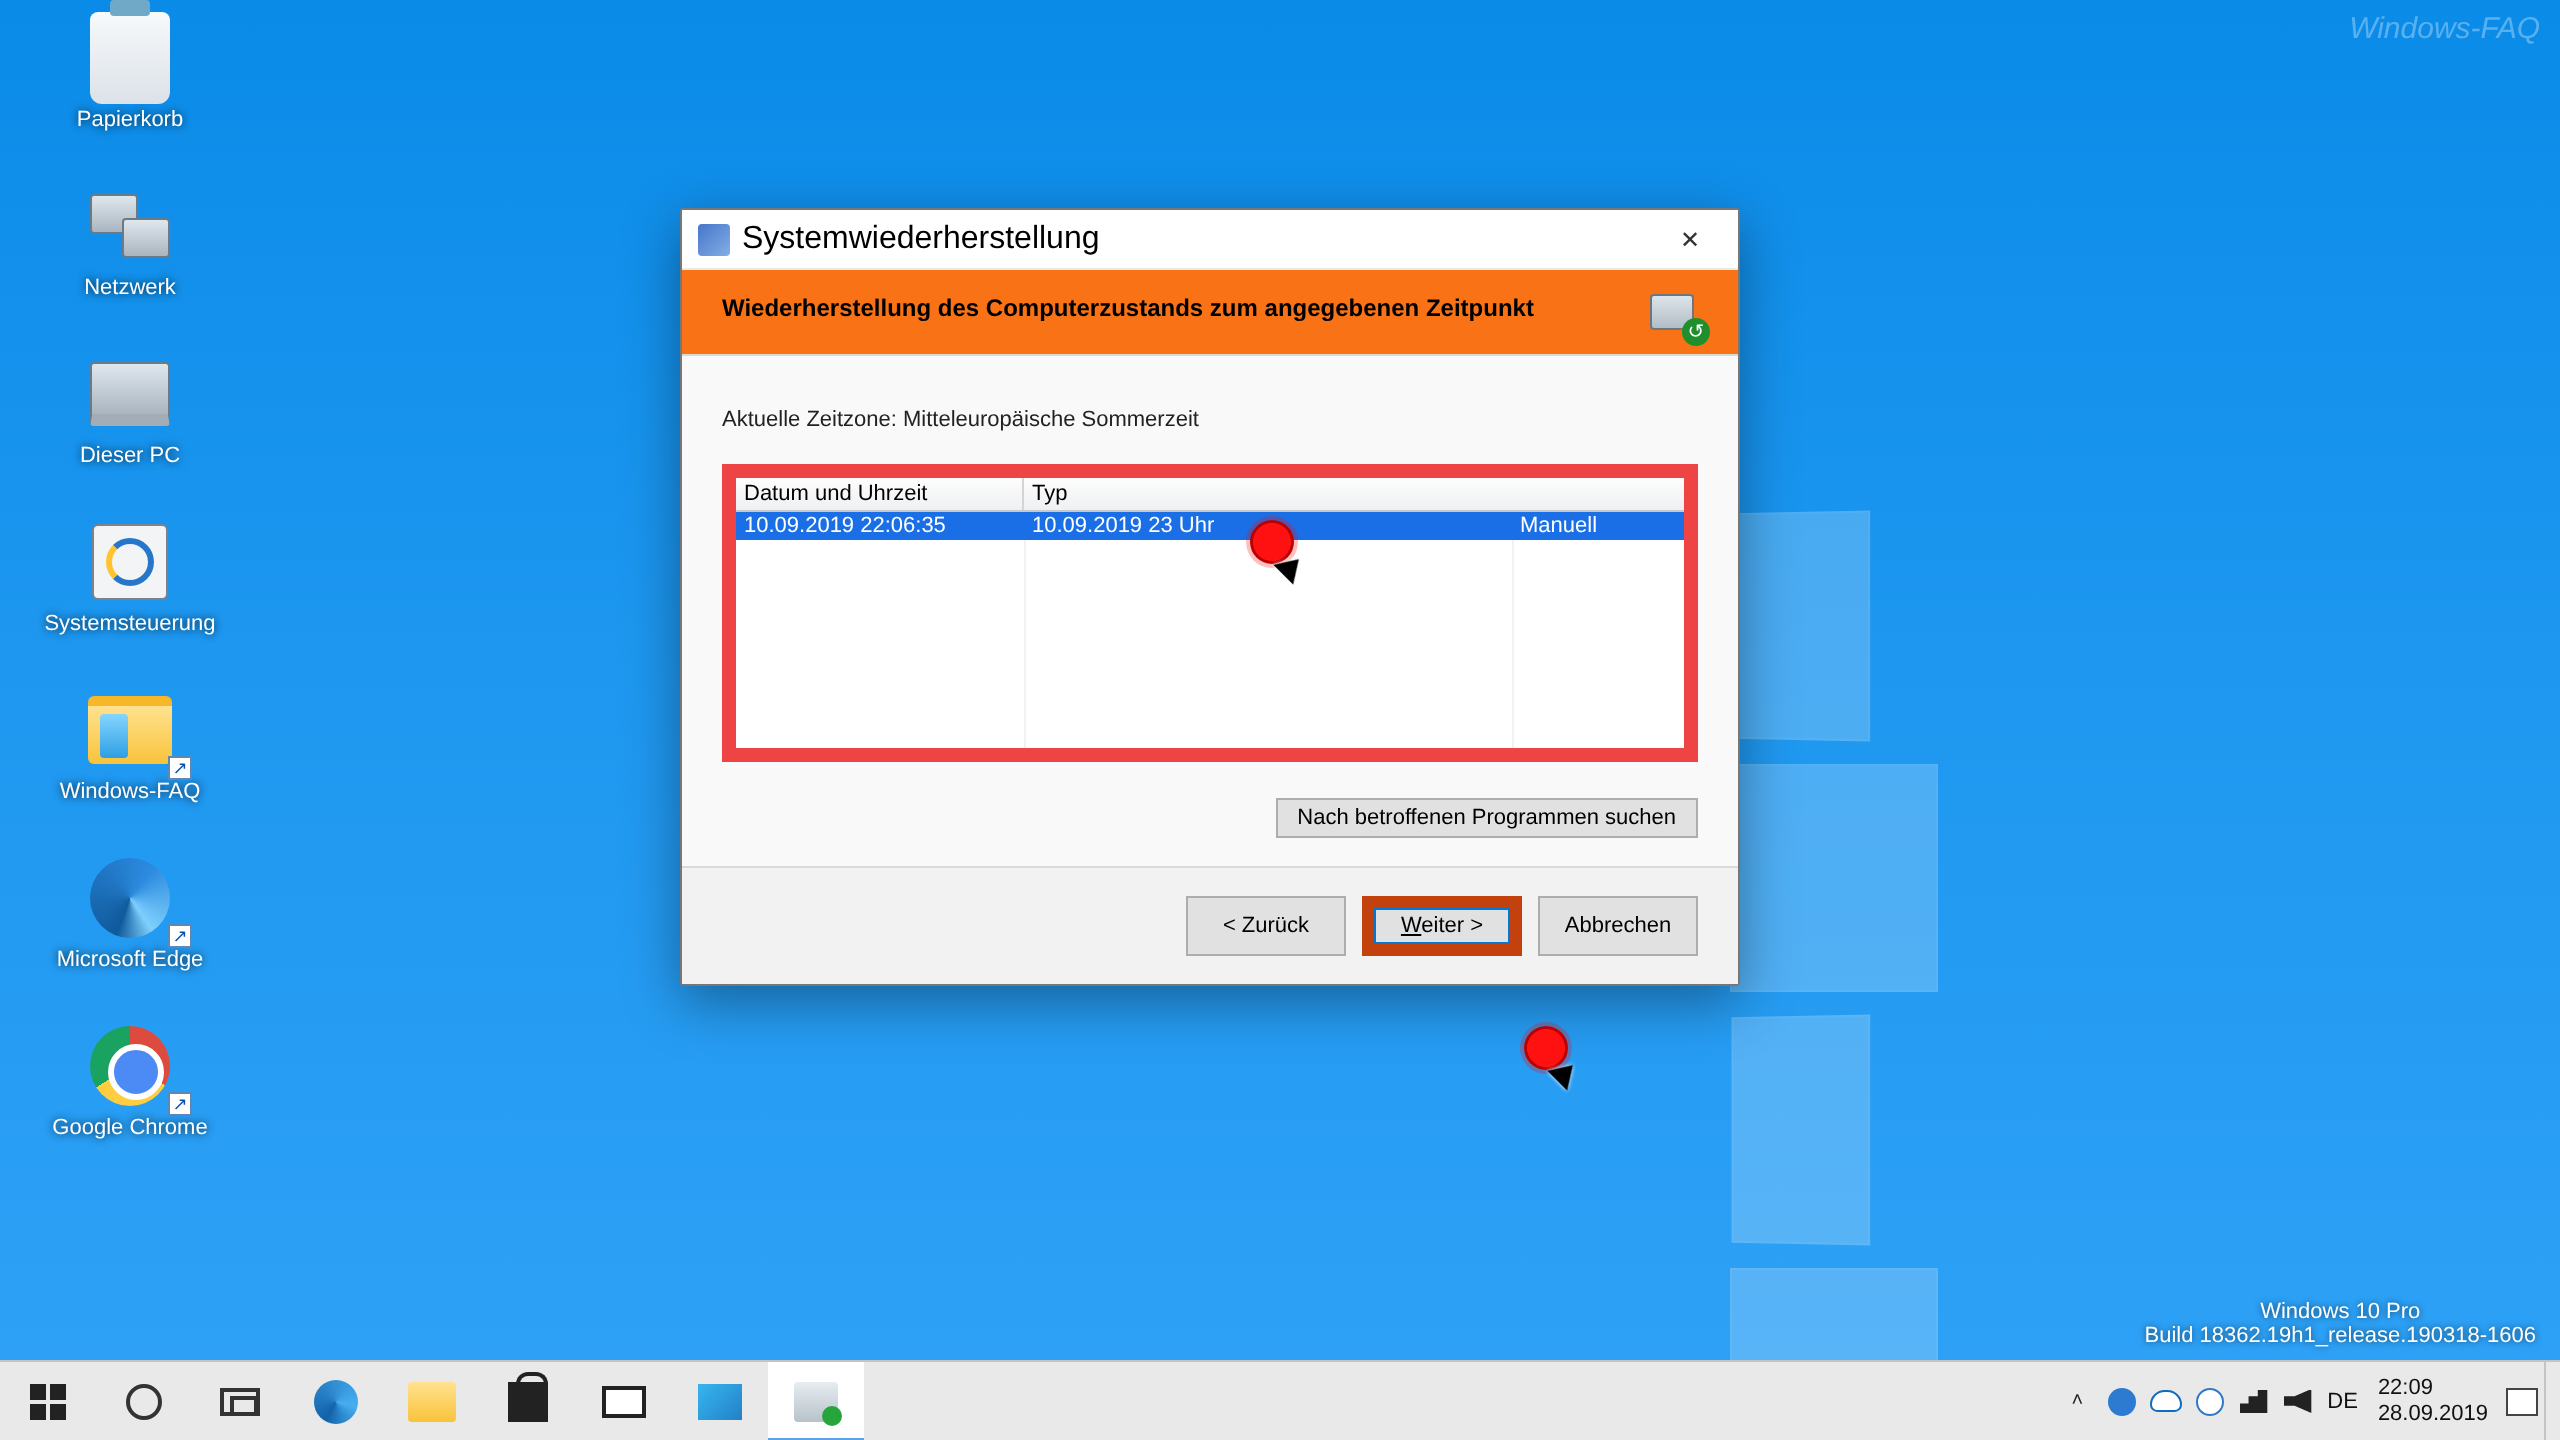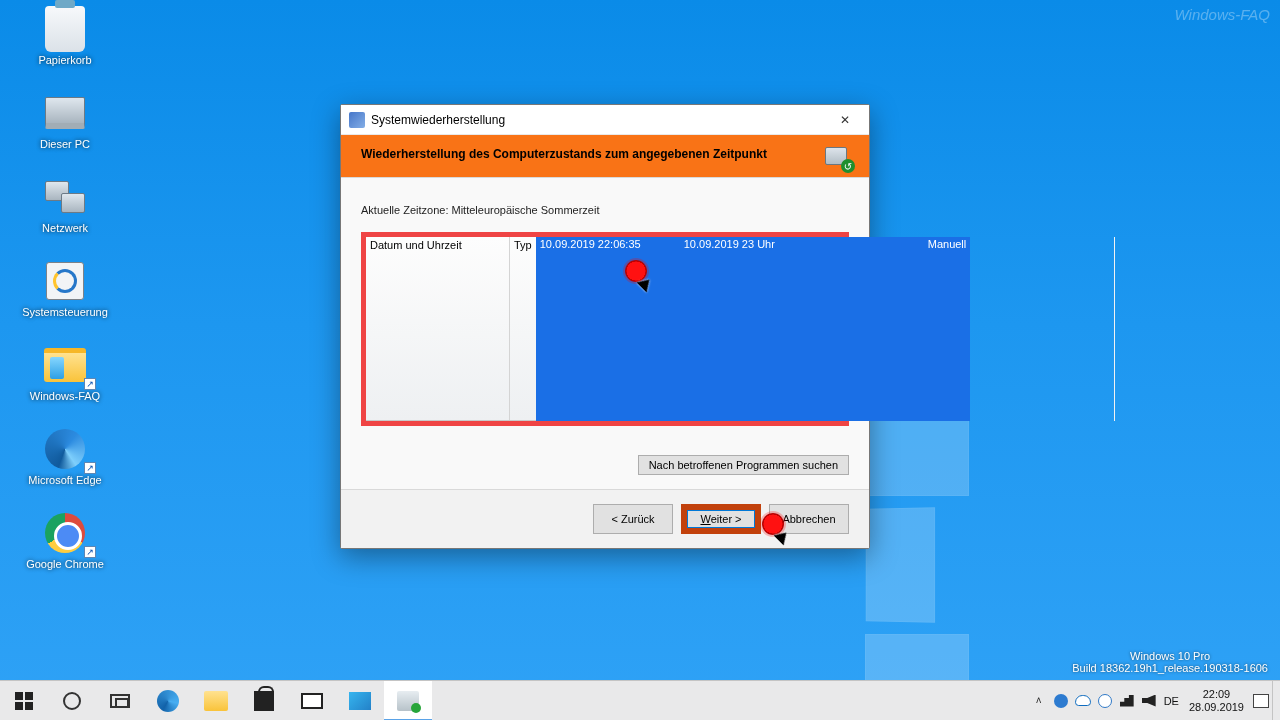--- a/index.html
+++ b/index.html
@@ -29,40 +29,40 @@
 .fld:before{content:"";position:absolute;left:6px;top:4px;width:14px;height:22px;background:linear-gradient(#85d6ff,#2e9fe4);border-radius:2px}
 .edge{width:40px;height:40px;border-radius:50%;background:conic-gradient(from 200deg,#105a9c,#2c8be0 55%,#7ecffc 85%,#105a9c)}
 .chrome{width:40px;height:40px;border-radius:50%;background:conic-gradient(#dd4b3e 0 33%,#ffcd40 0 66%,#1aa260 0);position:relative}
 .chrome:after{content:"";position:absolute;top:9px;left:9px;width:22px;height:22px;border-radius:50%;background:#4c8bf5;border:3px solid #fff}
 .ovl{position:absolute;left:40px;bottom:-4px;width:12px;height:12px;background:#fff;border:1px solid #5d87b5;font-size:9px;color:#0a52b0;line-height:11px;text-align:center}
 
 
 .dialog{position:absolute;left:340px;top:104px;width:530px;background:#fff;border:1px solid #777;border-radius:2px;box-shadow:0 8px 28px rgba(0,0,0,0.38)}
 .titlebar{height:30px;display:flex;align-items:center;background:#fff;border-bottom:1px solid #e9e9e9;padding:0 2px}
 .titlebar .tfav{width:16px;height:16px;margin:0 6px;background:linear-gradient(135deg,#4676c9,#84aee6);border-radius:2px}
-.titlebar .ttxt{font-size:12px;color:#000;flex:1}
+.titlebar .ttxt{font-size:16px;color:#000;flex:1}
 .titlebar .close{width:44px;height:30px;display:flex;align-items:center;justify-content:center;color:#333;font-size:12px;cursor:pointer}
 .banner{background:#f97316;padding:12px 20px 16px;position:relative;border-bottom:1px solid #d9d9d9}
 .banner .hd{font-size:12px;font-weight:700;color:#000}
 .banner .himg{position:absolute;right:16px;top:8px;width:28px;height:28px}
 .banner .himg .mon{position:absolute;width:22px;height:18px;background:linear-gradient(#dde4eb,#b2bdc5);border:1px solid #6a7781;border-radius:2px;top:4px;left:0}
 .banner .himg .arr{position:absolute;right:-2px;bottom:-2px;width:14px;height:14px;border-radius:50%;background:#1f8f2d;color:#fff;font-size:10px;line-height:15px;text-align:center}
 .body{background:#f9f9f9;padding:26px 20px 14px}
 .tz{font-size:11px;color:#222;margin-bottom:16px}
-.grid{border:5px solid #ef4444;background:#fff;height:194px;display:flex;flex-direction:row}
+.grid{border:7px solid #ef4444;background:#fff;height:149px;display:flex;flex-direction:column}
 .ghdr{display:flex;background:linear-gradient(#fdfdfd,#eef0f2);border-bottom:1px solid #c9c9c9}
 .ghdr div{font-size:11px;color:#000;padding:2px 4px;border-right:1px solid #d4d4d4}
 .c1{width:144px}.c2{width:244px}.c3{flex:1;border-right:none!important}
 .grow{display:flex}
 .grow.sel{background:#1a6fe6;color:#fff}
 .grow div{font-size:11px;padding:1px 4px}
 .glines{flex:1;position:relative}
 .glines:before{content:"";position:absolute;left:144px;top:0;bottom:0;width:1px;background:#f2f2f2}
 .glines:after{content:"";position:absolute;left:388px;top:0;bottom:0;width:1px;background:#f2f2f2}
-.scan{margin-top:29px;text-align:right}
+.scan{margin-top:18px;text-align:right}
 .footer{border-top:1px solid #d9d9d9;padding:14px 20px 14px;display:flex;justify-content:flex-end;gap:8px;background:#f2f2f2}
 button.win{font-size:11px;background:#e1e1e1;border:1px solid #adadad;padding:3px 10px;min-width:80px;cursor:pointer}
 button.primary{border:6px solid #c2410c;box-shadow:inset 0 0 0 1px #0078d7}
 button.win span{text-decoration:underline}
 
 
 .mark{position:absolute;width:22px;height:22px;border-radius:50%;background:radial-gradient(circle,#f11 60%,#b00 62%);box-shadow:0 0 0 2px rgba(255,0,0,0.25)}
 .cursor{position:absolute;left:14px;top:14px;width:0;height:0;border:7px solid transparent;border-left:11px solid #000;transform:rotate(-45deg);filter:drop-shadow(0 0 1px #fff)}
 .sysinfo{position:absolute;right:12px;bottom:46px;text-align:center;color:#fff;font-size:11px;text-shadow:0 0 3px rgba(0,0,0,0.6)}
 .watermark{position:absolute;right:10px;top:6px;color:rgba(255,255,255,0.32);font-style:italic;font-size:15px}
@@ -85,21 +85,21 @@
 .explorer{width:24px;height:20px;background:linear-gradient(#ffe290,#f9c33a);border-radius:2px}
 .store{width:20px;height:20px;background:#222;position:relative}
 .store:before{content:"";position:absolute;left:4px;top:-5px;width:12px;height:6px;border:2px solid #222;border-bottom:none;border-radius:6px 6px 0 0}
 .mail{width:22px;height:16px;background:#fff;border:2px solid #222}
 .photos{width:22px;height:18px;background:linear-gradient(135deg,#36b5ef,#2381c8)}
 .restore{width:22px;height:20px;background:linear-gradient(#e7edf1,#b7c2c9);border-radius:2px;position:relative}
 .restore:after{content:"";position:absolute;right:-2px;bottom:-2px;width:10px;height:10px;border-radius:50%;background:#27a53a}
 .tray{margin-left:auto;display:flex;align-items:center;height:40px;padding-right:2px}
 .tray .ic{width:22px;height:40px;display:flex;align-items:center;justify-content:center;font-size:12px;color:#222;cursor:pointer}
 .tray .up{font-size:10px}
-.clock{font-size:11px;line-height:13px;color:#111;text-align:center;padding:0 6px;cursor:pointer}
+.clock{font-size:11px;line-height:13px;color:#111;padding:0 6px;cursor:pointer}
 .notif{width:22px;height:40px;display:flex;align-items:center;justify-content:center;cursor:pointer}
 .notif div{width:16px;height:14px;background:#fff;border:1px solid #444;position:relative}
 .notif div:after{content:"";position:absolute;right:2px;bottom:-4px;border:4px solid transparent;border-top-color:#fff}
 .peek{width:6px;height:40px;border-left:1px solid #c4c4c4;cursor:pointer}
 .od{width:16px;height:11px;background:#fff;border:1px solid #0f6cbf;border-radius:8px 8px 4px 4px}
 .av{width:14px;height:14px;border-radius:50%;background:#2d7bd0}
 .spk{width:14px;height:12px;background:#222;clip-path:polygon(0 30%,40% 30%,100% 0,100% 100%,40% 70%,0 70%)}
 .netic{width:14px;height:12px;background:#222;clip-path:polygon(0 100%,0 60%,33% 60%,33% 30%,66% 30%,66% 0,100% 0,100% 100%)}
 .de{font-size:11px;color:#111;padding:0 4px;cursor:pointer}
 </style>
@@ -116,30 +116,30 @@
 </div>
 
 <div class="desktop">
   <div class="di">
       <div class="ic">
         <div class="recycle"></div>
       </div>
       <span>Papierkorb</span>
     </div>
   <div class="di">
-      <div class="ic" style="position:relative">
-        <div class="pc"></div>
-      </div>
-      <span>Dieser PC</span>
-    </div>
-  <div class="di">
       <div class="ic">
         <div class="net"></div>
       </div>
       <span>Netzwerk</span>
+    </div>
+  <div class="di">
+      <div class="ic" style="position:relative">
+        <div class="pc"></div>
+      </div>
+      <span>Dieser PC</span>
     </div>
   <div class="di">
       <div class="ic">
         <div class="cpl"></div>
       </div>
       <span>Systemsteuerung</span>
     </div>
   <div class="di">
       <div class="ic" style="position:relative">
         <div class="fld"></div>

